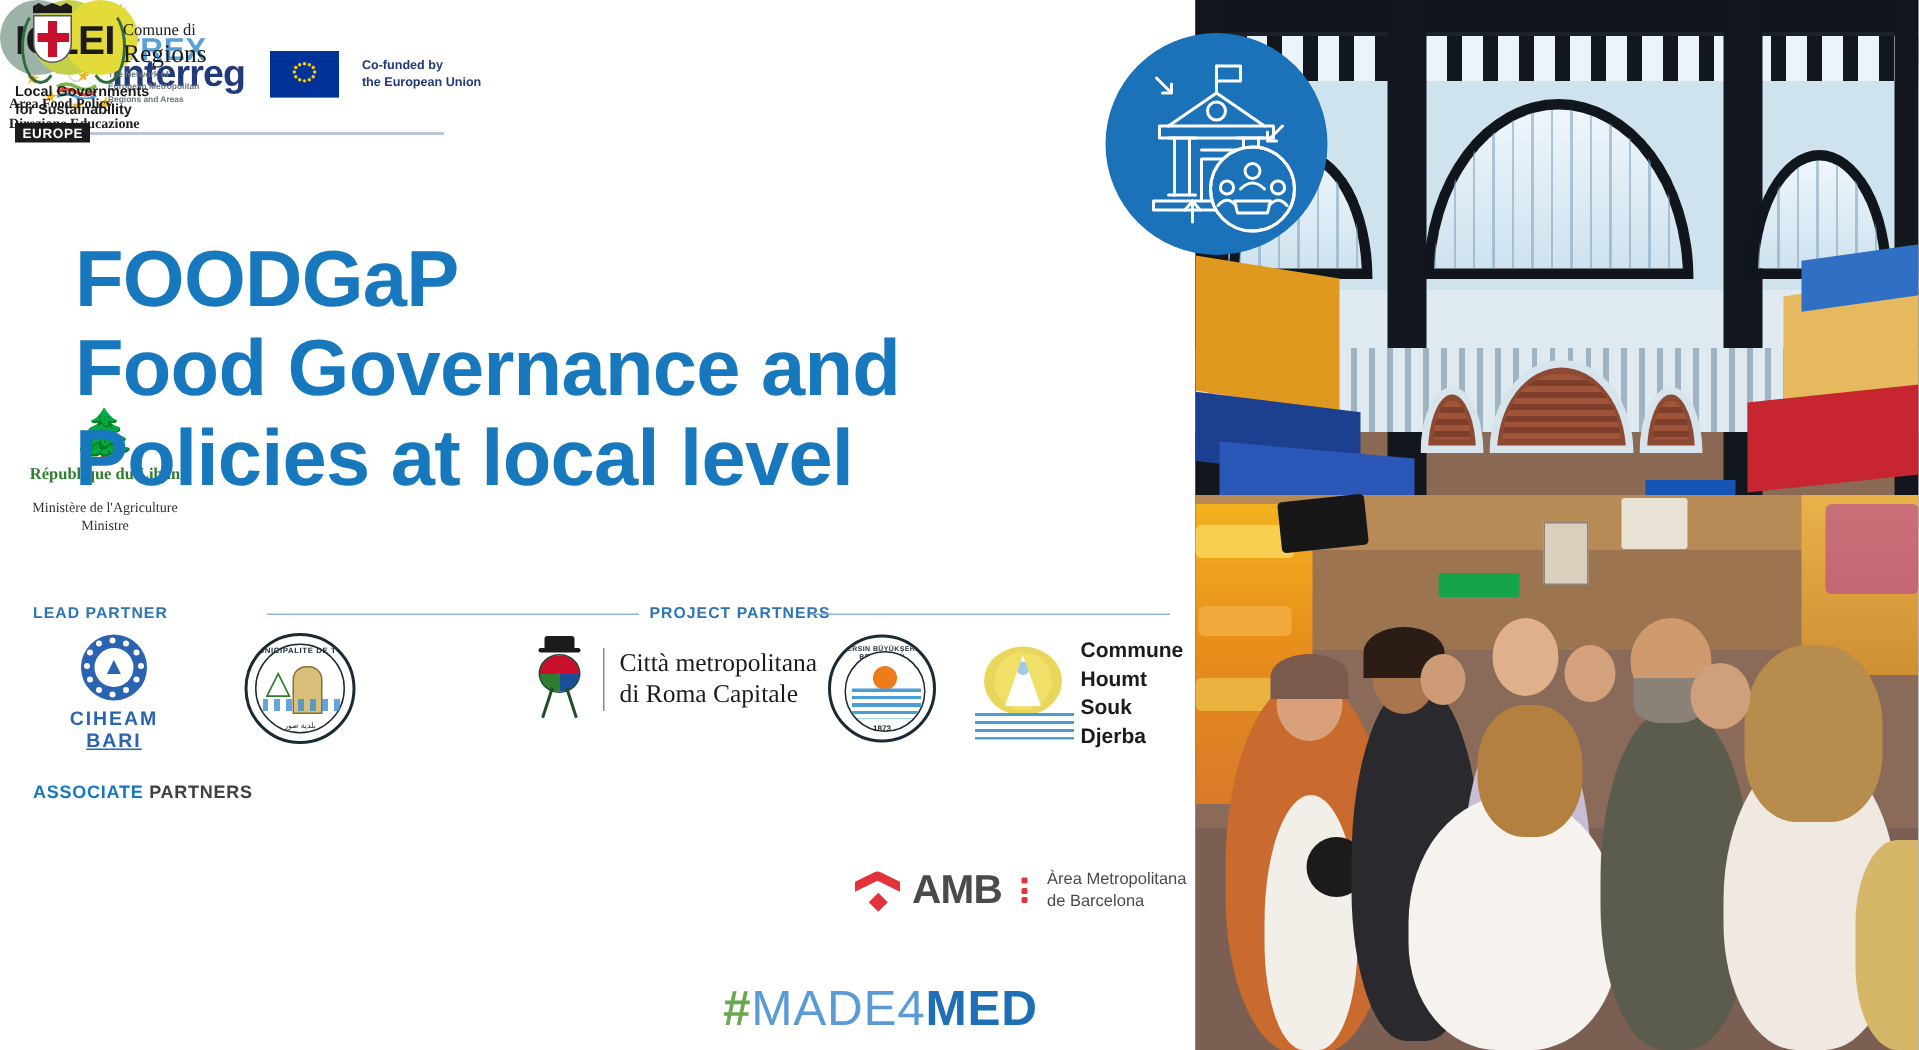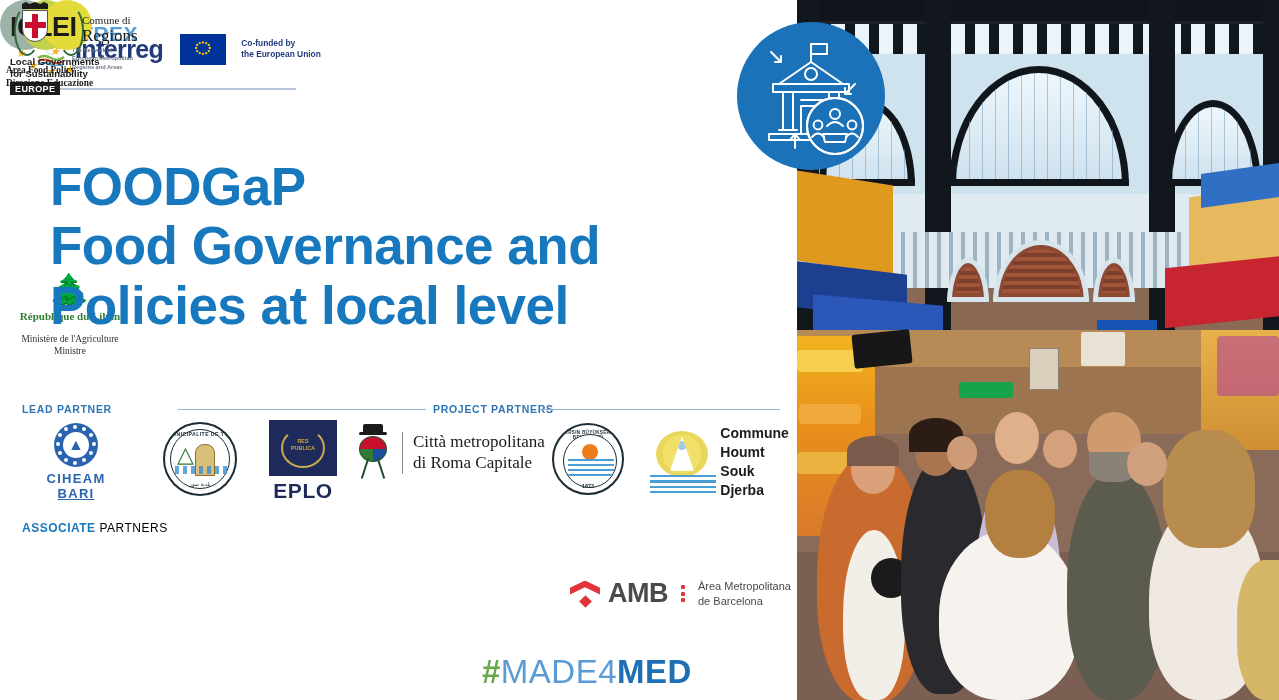--- a/index.html
+++ b/index.html
@@ -34,21 +34,21 @@
   
   .lead-label { position:absolute; left:22px; top:403px; font-size:10.5px; font-weight:bold;
                 color:#2f74b5; letter-spacing:0.7px; }
   .pp-rule-l { position:absolute; left:178px; top:409px; width:248px; height:1.4px; background:#8fb4d8; }
   .pp-label  { position:absolute; left:433px; top:403px; font-size:10.5px; font-weight:bold;
                color:#2f74b5; letter-spacing:0.7px; }
   .pp-rule-r { position:absolute; left:540px; top:409px; width:240px; height:1.4px; background:#8fb4d8; }
 
   .assoc-label { position:absolute; left:22px; top:521px; font-size:12px; letter-spacing:0.5px; }
   .assoc-label b { color:#1878be; font-weight:bold; }
-  .assoc-label span { color:#000000; font-weight:normal; }
+  .assoc-label span { color:#404040; font-weight:bold; }
 
   
   .logo { position:absolute; display:flex; align-items:center; }
 
   
   .ciheam { left:30px; top:423px; width:92px; flex-direction:column; }
   .ciheam-disc { width:44px; height:44px; border-radius:50%; background:#2a64b0; position:relative;
                  display:flex; align-items:center; justify-content:center; }
   .ciheam-inner { width:26px; height:26px; border-radius:50%; background:#fff; position:relative; }
   .ciheam-tree { position:absolute; left:50%; top:50%; transform:translate(-50%,-50%);
@@ -327,31 +327,20 @@
       <div class="tyr-seal">
         <div class="tyr-ring"></div>
         <div class="tyr-arch"></div>
         <div class="tyr-tree">△</div>
         <div class="tyr-wave"></div>
         <div class="tyr-txt-top">MUNICIPALITE DE TYR</div>
         <div class="tyr-txt-bot">بلدية صور</div>
       </div>
     </div>
 
-    <div class="logo eplo">
-      <div class="eplo-box">
-        <div class="eplo-wreath">
-          <div class="eplo-res">
-            <span>RES</span><br>
-            <span>PUBLICA</span>
-          </div>
-        </div>
-      </div>
-      <div class="eplo-word">EPLO</div>
-    </div>
 
     <div class="logo roma">
       <div class="roma-crest">
         <div class="roma-cap"></div>
         <div class="roma-shield"></div>
         <div class="roma-arms"></div>
       </div>
       <div class="roma-txt">
         <div>Città metropolitana</div>
         <div>di Roma Capitale</div>

